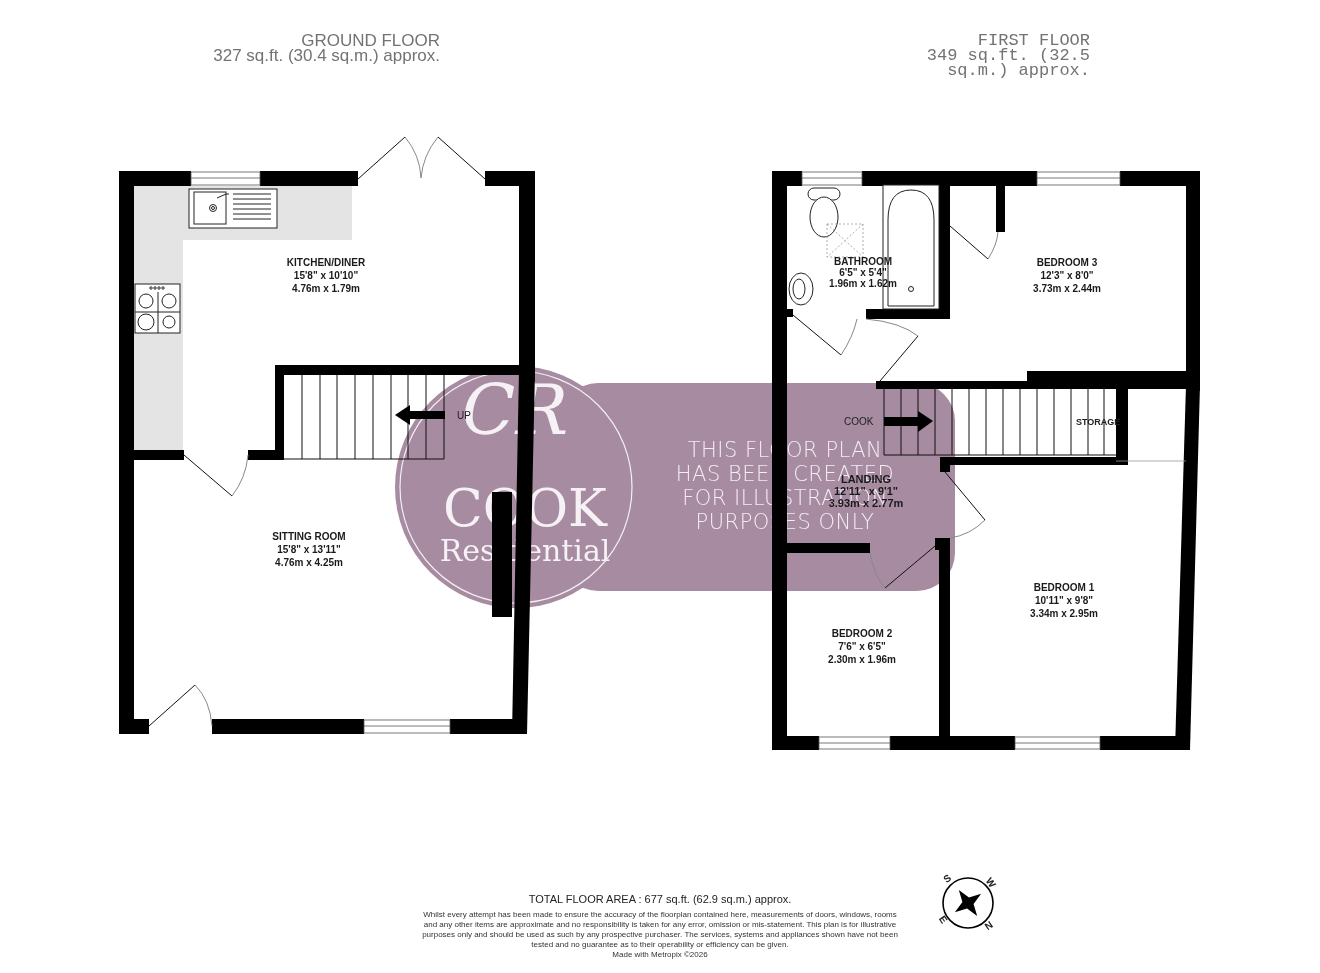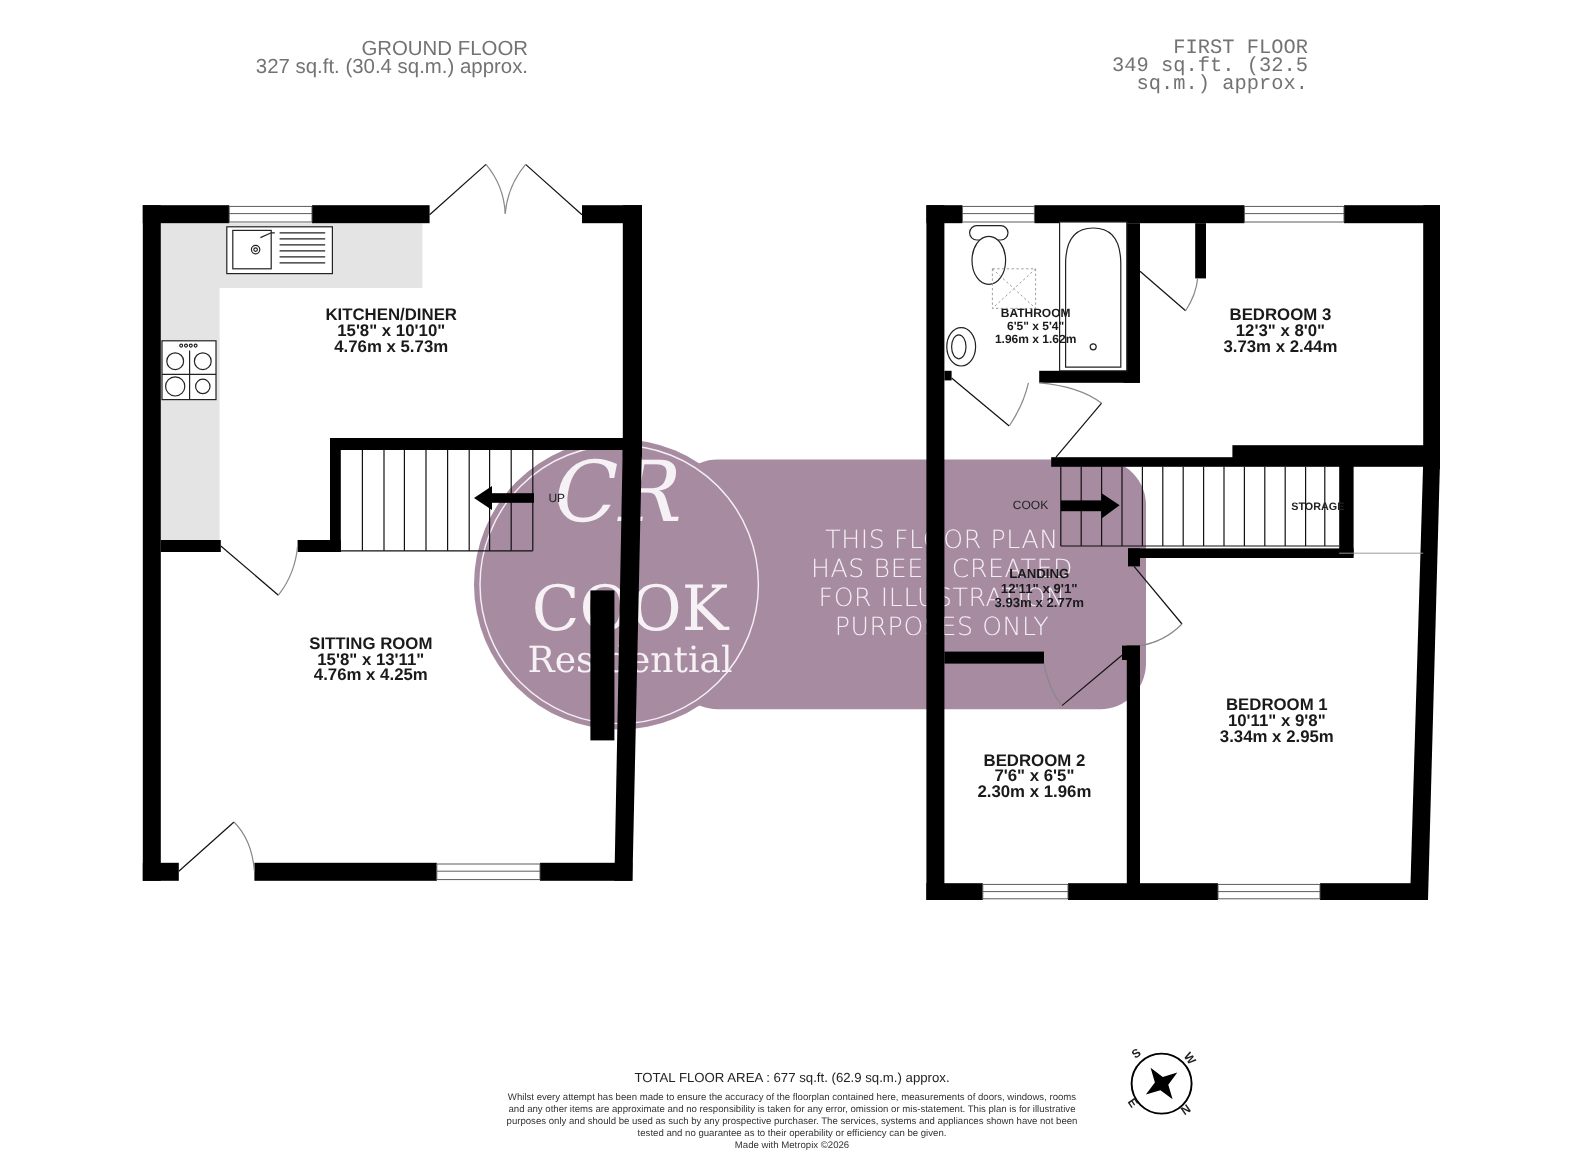--- a/index.html
+++ b/index.html
@@ -1,19 +1,19 @@
 <!DOCTYPE html>
 <html><head>
 <meta charset="utf-8">
 <style>
   html, body { margin: 0; padding: 0; background: #ffffff; }
   body { width: 1320px; height: 973px; position: relative; overflow: hidden; font-family: "Liberation Sans", sans-serif; color: #222; }
   .abs { position: absolute; }
   .floor-header { position: absolute; text-align: right; font-size: 17px; line-height: 15px; color: #737373; }
-  .room-label { position: absolute; text-align: center; font-weight: bold; font-size: 14px; line-height: 13px; color: #1a1a1a; white-space: nowrap; transform: translateX(-50%); }
+  .room-label { position: absolute; text-align: center; font-weight: bold; font-size: 10px; line-height: 13px; color: #1a1a1a; white-space: nowrap; transform: translateX(-50%); }
   .small-label { position: absolute; font-size: 10px; color: #222; }
   .storage-label { position: absolute; font-size: 9px; font-weight: bold; color: #222; }
   svg { position: absolute; left: 0; top: 0; }
   .footer { position: absolute; left: 420px; width: 480px; text-align: center; }
   .footer-total { top: 893px; font-size: 11px; color: #222; }
   .footer-disclaimer { top: 910px; font-size: 8px; line-height: 10px; color: #333; }
   .footer-credit { font-size: 8px; color: #333; }
   .wm-text { position: absolute; text-align: center; color: #f4eef3; font-size: 21px; line-height: 24px; letter-spacing: 0.5px; font-family: "DejaVu Sans", sans-serif; font-weight: 300; }
   .wm-logo-big { position: absolute; color: #f6f1f5; font-family: "DejaVu Serif", serif; text-align: center; }
 </style>
@@ -281,21 +281,21 @@
 </svg>
 
 <div class="abs" style="left:944px; top:873px; font-size:10px; font-weight:bold; transform:rotate(-35deg);">S</div>
 <div class="abs" style="left:986px; top:877px; font-size:10px; font-weight:bold; transform:rotate(55deg);">W</div>
 <div class="abs" style="left:985px; top:920px; font-size:10px; font-weight:bold; transform:rotate(-35deg);">N</div>
 <div class="abs" style="left:940px; top:914px; font-size:10px; font-weight:bold; transform:rotate(55deg);">E</div>
 
 <div class="room-label" style="left:326px; top:256px;">
   <div>KITCHEN/DINER</div>
   <div>15'8"  x 10'10"</div>
-  <div>4.76m  x 5.73m</div>
+  <div>4.76m  x 1.79m</div>
 </div>
 <div class="room-label" style="left:309px; top:530px;">
   <div>SITTING ROOM</div>
   <div>15'8"  x 13'11"</div>
   <div>4.76m  x 4.25m</div>
 </div>
 <div class="small-label" style="left:457px; top:410px;text-align:center;">UP</div>
 
 <div class="room-label" style="left:863px; top:256px; font-size:10px; line-height:11px;">
   <div>BATHROOM</div>

